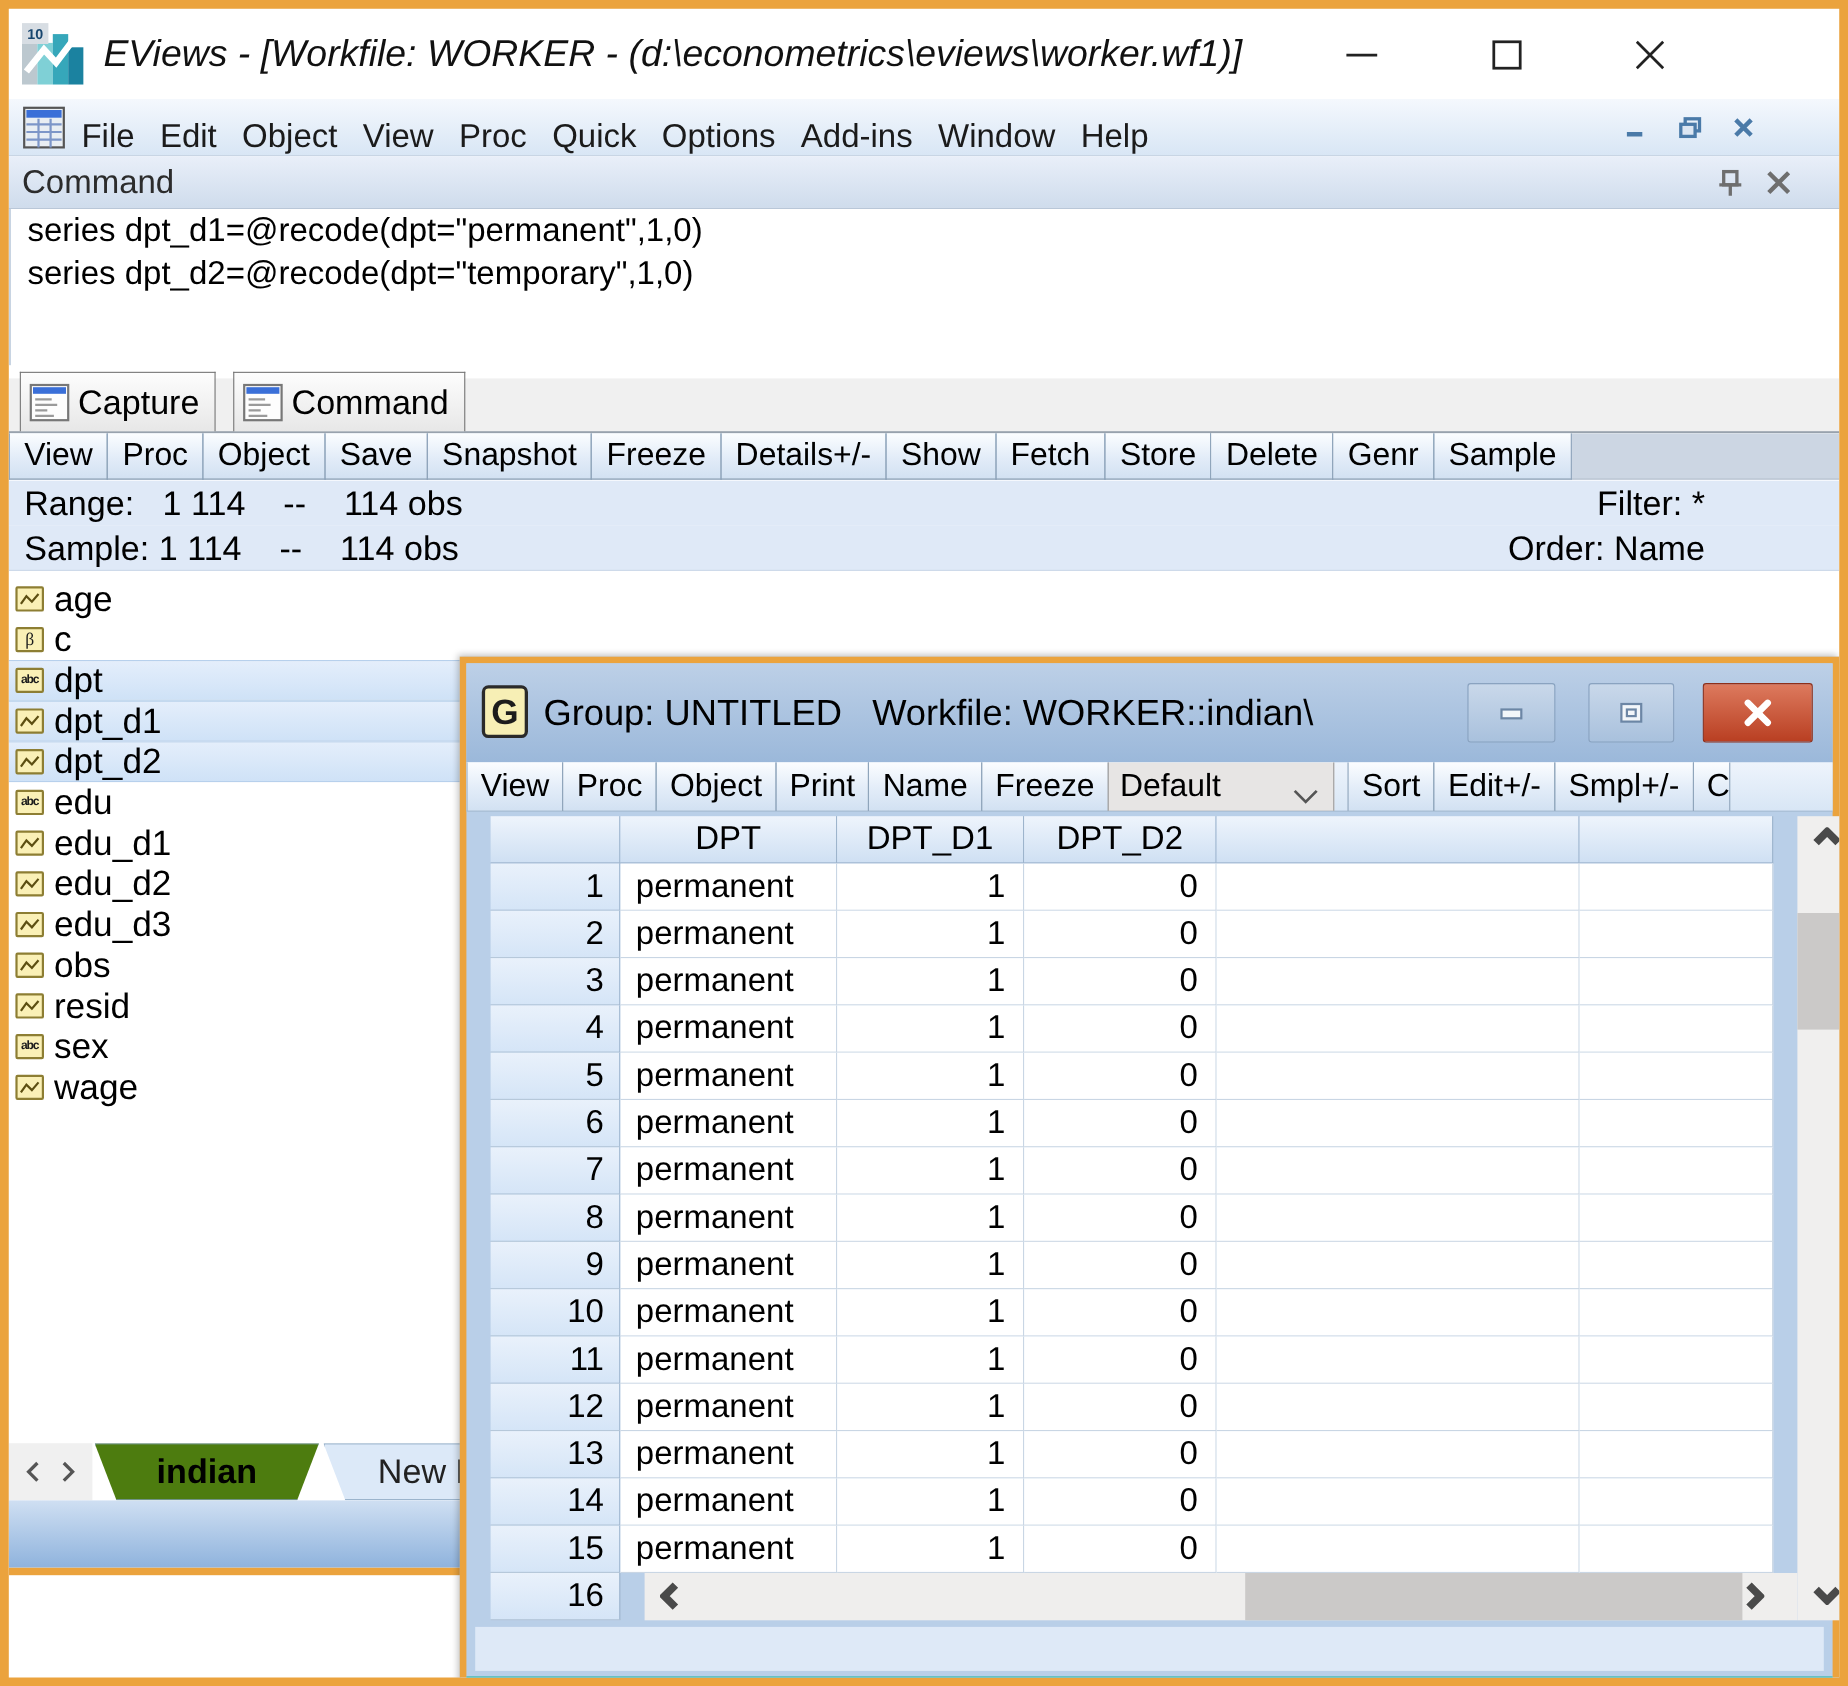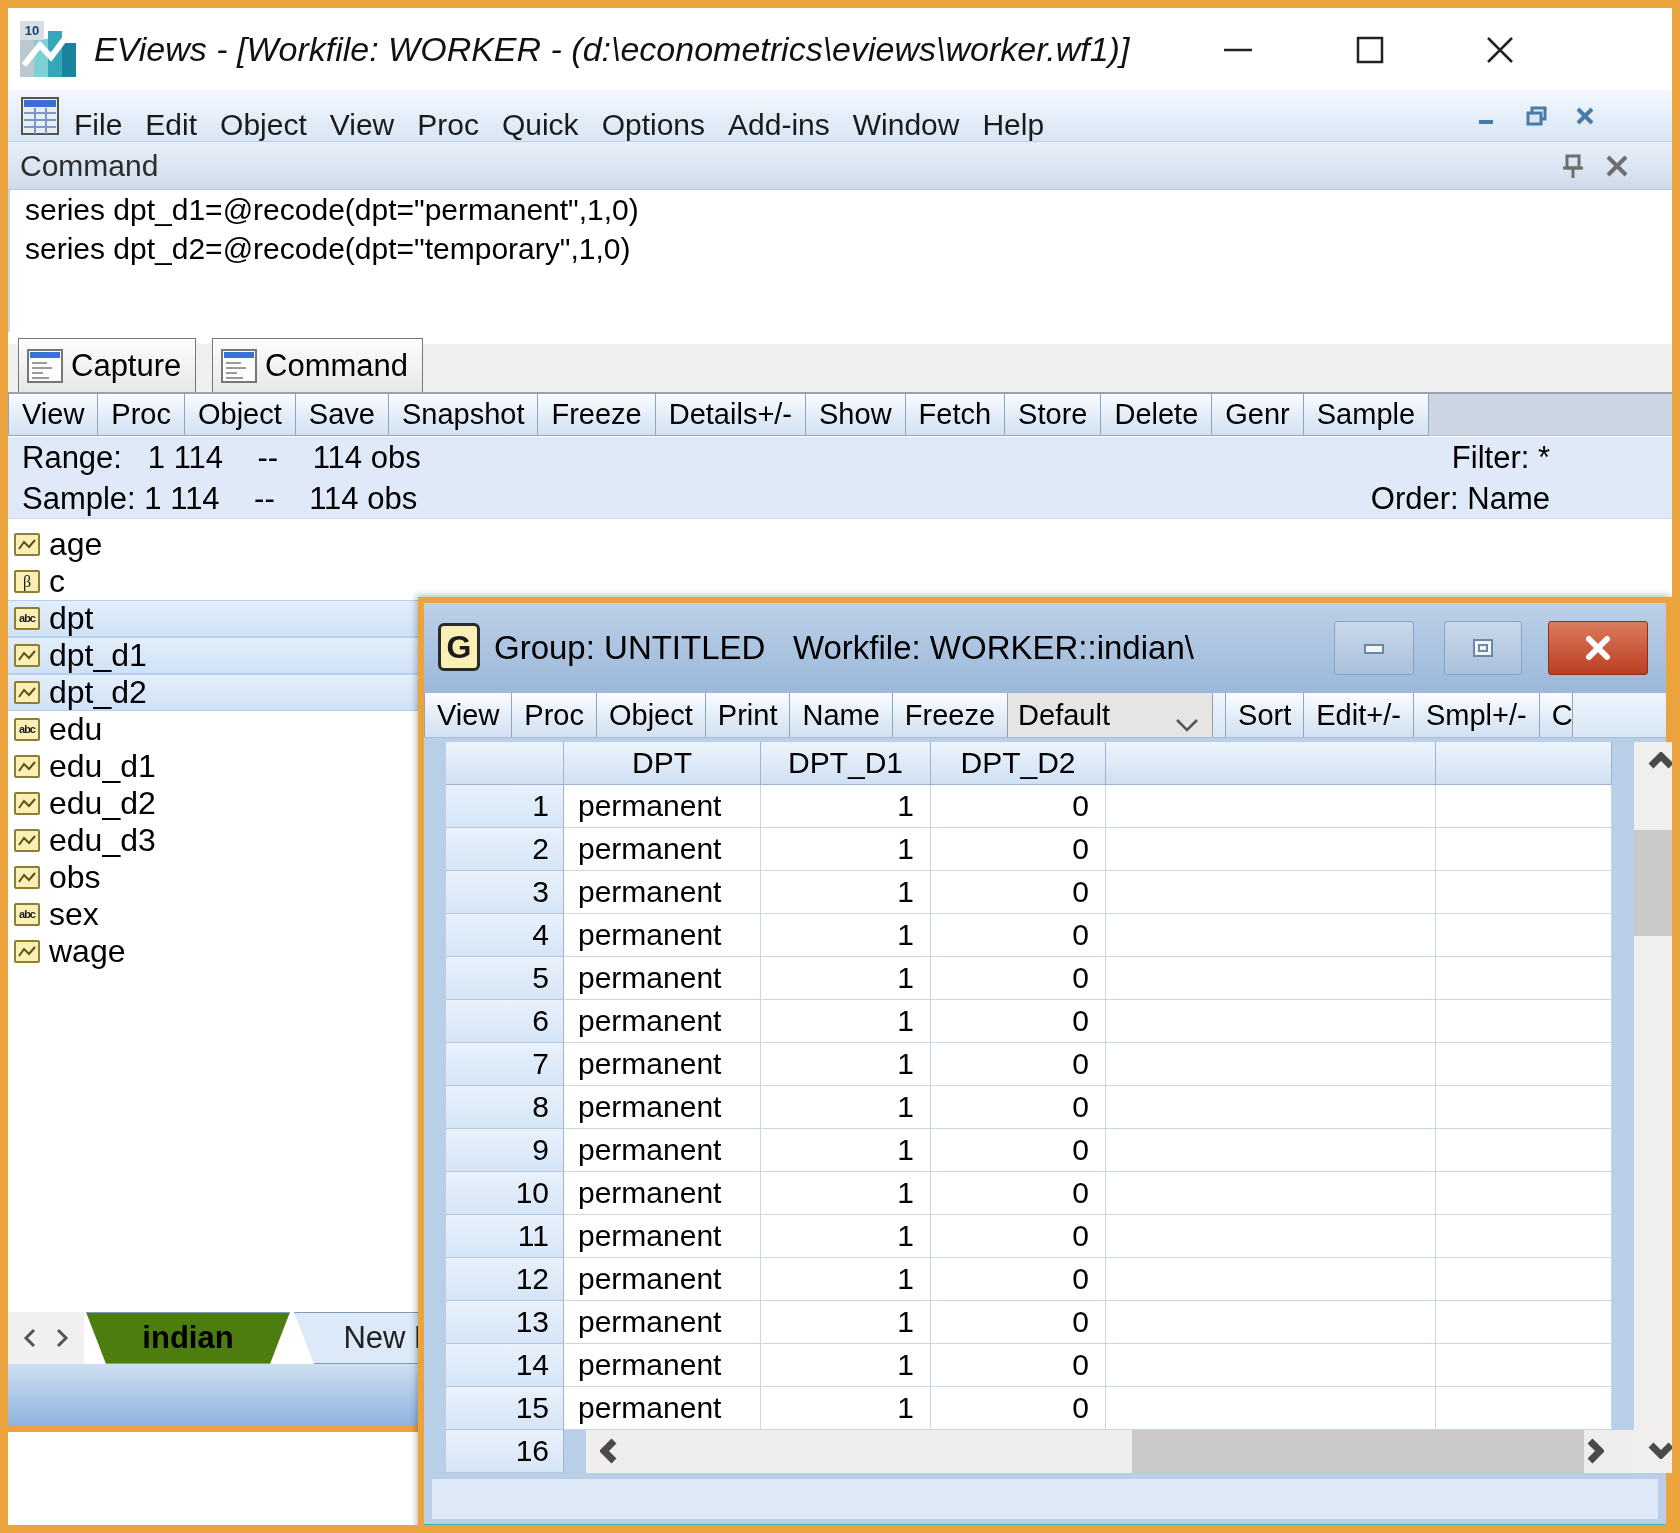--- a/index.html
+++ b/index.html
@@ -327,20 +327,28 @@
         <div class="obj-row">
           <span class="obj-ico">
             <svg width="20" height="16" viewBox="0 0 20 16">
               <polyline points="2,12 7,5 12,10 18,3" fill="none" stroke="#5d4f12" stroke-width="2"></polyline>
             </svg>
           </span>
           <span class="obj-name">obs</span>
         </div>
         <div class="obj-row">
           <span class="obj-ico">
+            <svg width="20" height="16" viewBox="0 0 20 16">
+              <polyline points="2,12 7,5 12,10 18,3" fill="none" stroke="#5d4f12" stroke-width="2"></polyline>
+            </svg>
+          </span>
+          <span class="obj-name">resid</span>
+        </div>
+        <div class="obj-row">
+          <span class="obj-ico">
             <span class="g-a">abc</span>
           </span>
           <span class="obj-name">sex</span>
         </div>
         <div class="obj-row">
           <span class="obj-ico">
             <svg width="20" height="16" viewBox="0 0 20 16">
               <polyline points="2,12 7,5 12,10 18,3" fill="none" stroke="#5d4f12" stroke-width="2"></polyline>
             </svg>
           </span>

